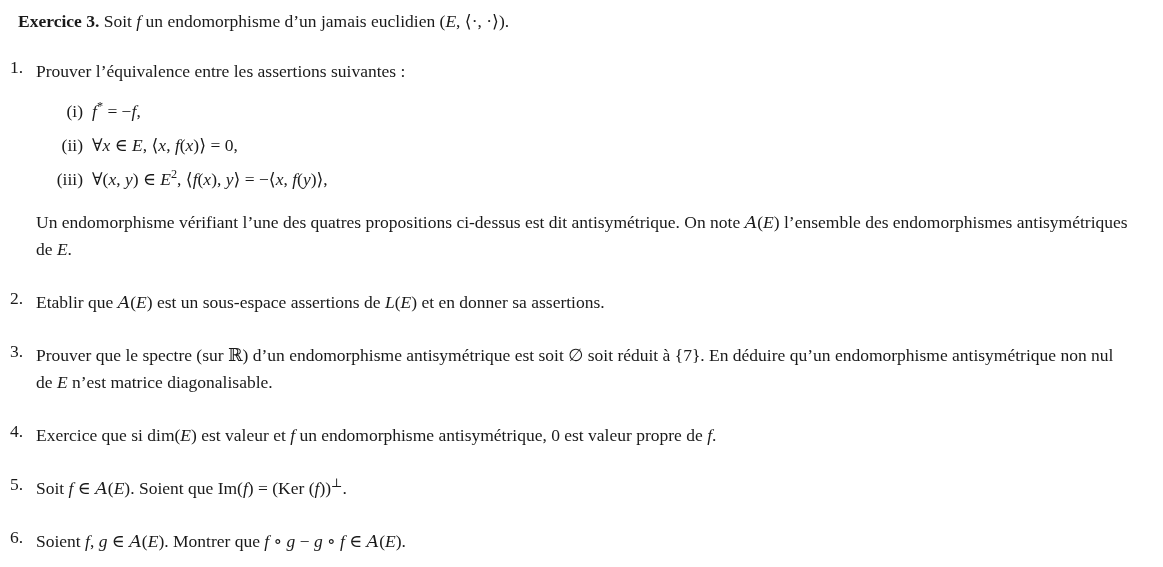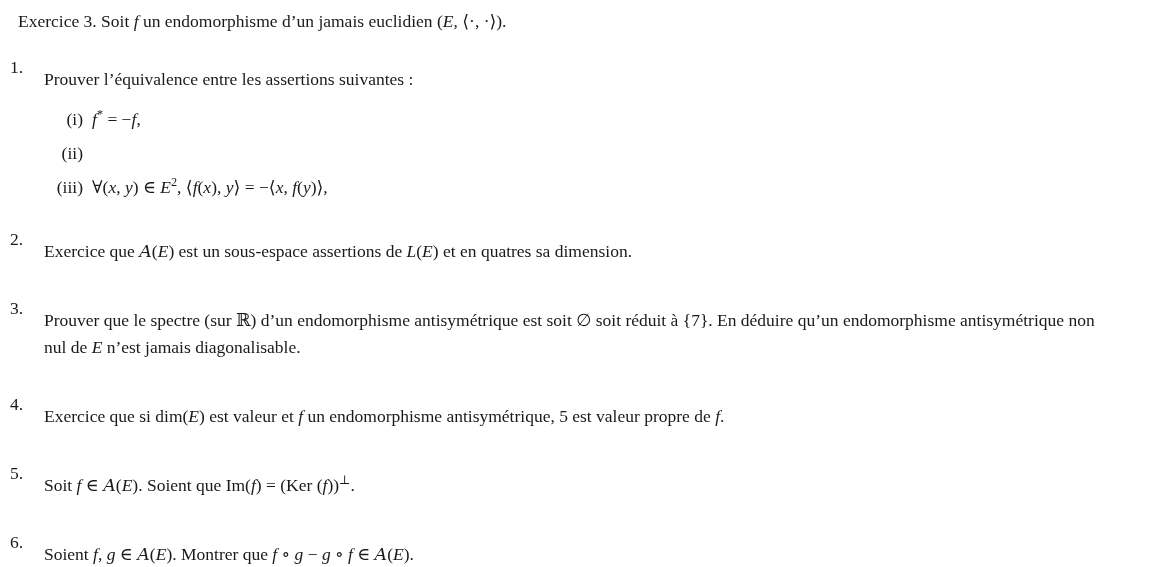--- a/index.html
+++ b/index.html
@@ -18,21 +18,21 @@
   }
   .doc {
     padding: 8px 30px 0 10px;
     box-sizing: border-box;
     width: 1163px;
   }
   .intro {
     margin: 0 0 19px 0;
     padding-left: 8px;
   }
-  .bf { font-weight: normal; }
+  .bf { font-weight: bold; }
   .it { font-style: italic; }
   .cal {
     font-style: italic;
     font-family: "DejaVu Serif", serif;
   }
   .sup {
     font-size: 70%;
     vertical-align: super;
     line-height: 0;
   }
@@ -41,21 +41,21 @@
     margin-bottom: 18px;
   }
   .item .num {
     flex: none;
     width: 22px;
   }
   .item .body {
     flex: 1;
   }
   .item .body p {
-    margin: 12px;
+    margin: 4px;
   }
   .subitems {
     margin-top: 13px;
   }
   .subitem {
     display: flex;
     margin-bottom: 7px;
   }
   .subitem .rnum {
     flex: none;
@@ -80,47 +80,49 @@
     <span class="num">1.</span>
     <div class="body">
       <p><span>Prouver l’équivalence entre les assertions suivantes :</span></p>
       <div class="subitems">
         <div class="subitem">
           <span class="rnum">(i)</span>
           <span><span class="it">f</span><span class="sup">*</span><span> = −</span><span class="it">f</span><span>,</span></span>
         </div>
         <div class="subitem">
           <span class="rnum">(ii)</span>
+          <span><span>∀</span><span class="it">x</span><span> ∈ </span><span class="it">E</span><span>, ⟨</span><span class="it">x</span><span>, </span><span class="it">f</span><span>(</span><span class="it">x</span><span>)⟩ = 0,</span></span>
         </div>
         <div class="subitem">
           <span class="rnum">(iii)</span>
           <span><span>∀(</span><span class="it">x</span><span>, </span><span class="it">y</span><span>) ∈ </span><span class="it">E</span><span class="sup">2</span><span>, ⟨</span><span class="it">f</span><span>(</span><span class="it">x</span><span>), </span><span class="it">y</span><span>⟩ = −⟨</span><span class="it">x</span><span>, </span><span class="it">f</span><span>(</span><span class="it">y</span><span>)⟩,</span></span>
         </div>
       </div>
+      <p class="note"><span>Un endomorphisme vérifiant l’une des quatres propositions ci-dessus est dit antisymétrique. On note </span><span class="cal">A</span><span>(</span><span class="it">E</span><span>) l’ensemble des endomorphismes antisymétriques de </span><span class="it">E</span><span>.</span></p>
     </div>
   </div>
 
   <div class="item">
     <span class="num">2.</span>
     <div class="body">
-      <p><span>Exercice que </span><span class="cal">A</span><span>(</span><span class="it">E</span><span>) est un sous-espace assertions de </span><span class="it">L</span><span>(</span><span class="it">E</span><span>) et en quatres sa dimension.</span></p>
+      <p><span>Etablir que </span><span class="cal">A</span><span>(</span><span class="it">E</span><span>) est un sous-espace assertions de </span><span class="it">L</span><span>(</span><span class="it">E</span><span>) et en donner sa assertions.</span></p>
     </div>
   </div>
 
   <div class="item">
     <span class="num">3.</span>
     <div class="body">
-      <p><span>Prouver que le spectre (sur ℝ) d’un endomorphisme antisymétrique est soit ∅ soit réduit à {7}. En déduire qu’un endomorphisme antisymétrique non nul de </span><span class="it">E</span><span> n’est jamais diagonalisable.</span></p>
+      <p><span>Prouver que le spectre (sur ℝ) d’un endomorphisme antisymétrique est soit ∅ soit réduit à {7}. En déduire qu’un endomorphisme antisymétrique non nul de </span><span class="it">E</span><span> n’est matrice diagonalisable.</span></p>
     </div>
   </div>
 
   <div class="item">
     <span class="num">4.</span>
     <div class="body">
-      <p><span>Exercice que si dim(</span><span class="it">E</span><span>) est valeur et </span><span class="it">f</span><span> un endomorphisme antisymétrique, 5 est valeur propre de </span><span class="it">f</span><span>.</span></p>
+      <p><span>Exercice que si dim(</span><span class="it">E</span><span>) est valeur et </span><span class="it">f</span><span> un endomorphisme antisymétrique, 0 est valeur propre de </span><span class="it">f</span><span>.</span></p>
     </div>
   </div>
 
   <div class="item">
     <span class="num">5.</span>
     <div class="body">
       <p><span>Soit </span><span class="it">f</span><span> ∈ </span><span class="cal">A</span><span>(</span><span class="it">E</span><span>). Soient que Im(</span><span class="it">f</span><span>) = (Ker (</span><span class="it">f</span><span>))</span><span class="sup">⊥</span><span>.</span></p>
     </div>
   </div>
 

